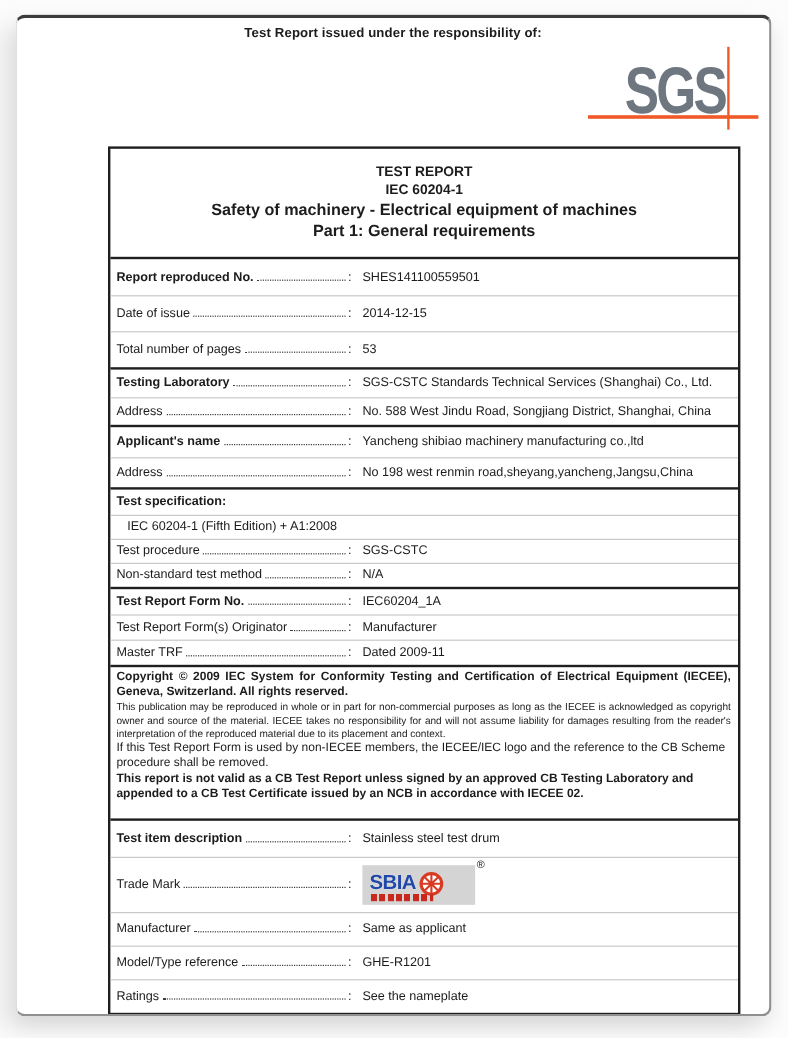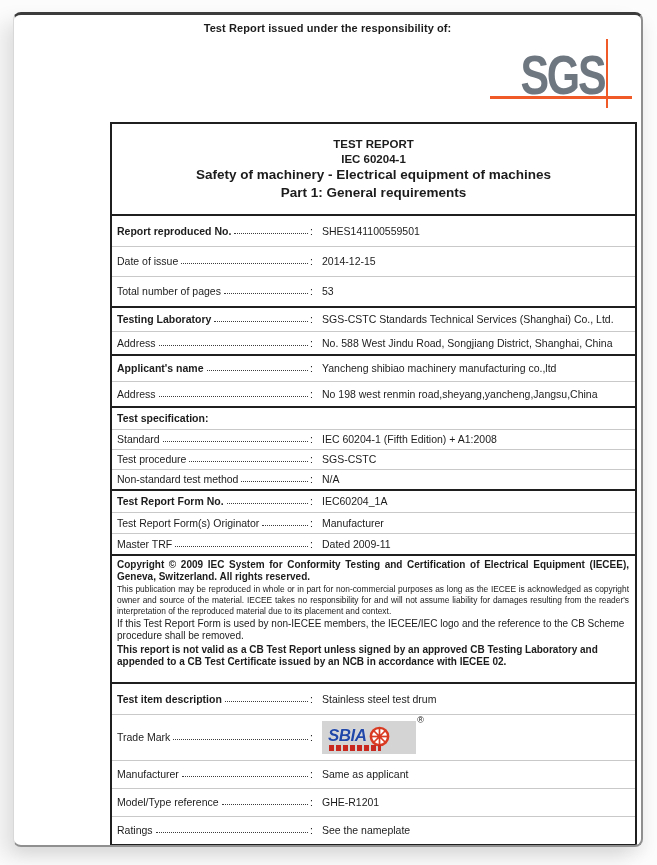--- a/index.html
+++ b/index.html
@@ -24,21 +24,21 @@
   .sgs{position:absolute;top:24px;right:3px;width:148px;height:72px;}
   .sgs-text{
     position:absolute;right:34px;top:9px;line-height:1;
     font-size:55px;font-weight:bold;letter-spacing:-3px;
     color:#6e7780;transform:scaleX(0.78);transform-origin:100% 50%;
   }
   .sgs-hline{position:absolute;left:0;right:6px;top:57px;height:2.5px;}
   .sgs-vline{position:absolute;right:30px;top:0;width:2.5px;height:69px;}
   
   .report-table{
-    position:absolute;left:96px;top:107px;width:527px;
+    position:absolute;left:76px;top:107px;width:527px;
     box-sizing:border-box;border:2px solid #1f1f1f;background:#fff;
     font-size:10.5px;
   }
   .title-block{
     text-align:center;font-weight:bold;
     padding:13px 4px 12px 4px;border-bottom:2px solid #1f1f1f;
   }
   .title-sm{font-size:11.5px;line-height:1.27;}
   .title-lg{font-size:13.5px;line-height:1.32;}
   .group{border-bottom:2px solid #1f1f1f;}
@@ -66,21 +66,21 @@
   .cp-bold{font-size:10px;font-weight:bold;text-align:justify;line-height:1.22;margin:0;}
   .cp-small{font-size:8.4px;text-align:justify;line-height:1.3;margin:1px 0 0 0;}
   .cp-normal{font-size:10px;line-height:1.24;margin:1px 0 0 0;}
   .cp-bold2{font-size:10px;font-weight:bold;line-height:1.24;margin:1px 0 0 0;}
   
   .tm-box{
     position:relative;width:94px;height:33px;background:#d4d4d4;
     display:flex;align-items:center;padding:1px 4px 3px 6px;box-sizing:border-box;
   }
   .tm-text{
-    font-size:17px;font-weight:bold;font-style:italic;letter-spacing:-0.5px;
+    font-size:17px;font-weight:bold;letter-spacing:-0.5px;
     color:#2148a8;text-shadow:0 0 1px #fff;
   }
   .wheel{margin-left:1px;flex:none;}
   .cjk-strip{
     position:absolute;left:7px;bottom:3px;width:52px;height:6px;
     background:repeating-linear-gradient(90deg,#c8281e 0 5px,rgba(0,0,0,0) 5px 7px);
   }
   .reg{position:absolute;top:-6px;right:-8px;font-size:9px;color:#111;}
 </style>
 </head>
@@ -163,24 +163,20 @@
       </div>
     </div>
 
     <div class="group">
       <div class="row rDh">
         <div class="lbl b noleader">
             <span class="lt">Test specification:</span>
           </div>
       </div>
       <div class="row rD">
-        <div class="lbl">
-            <span class="lt">Standard</span>
-            <span class="leader"></span>
-          </div>
         <div class="val">IEC 60204-1 (Fifth Edition) + A1:2008</div>
       </div>
       <div class="row rD">
         <div class="lbl">
             <span class="lt">Test procedure</span>
             <span class="leader"></span>
           </div>
         <div class="val">SGS-CSTC</div>
       </div>
       <div class="row rD">

